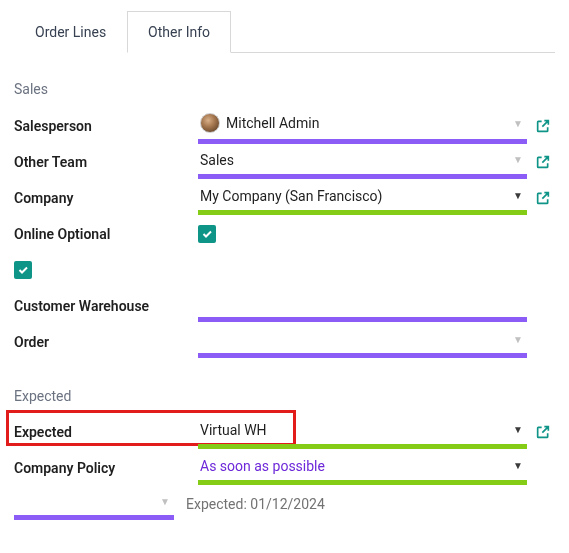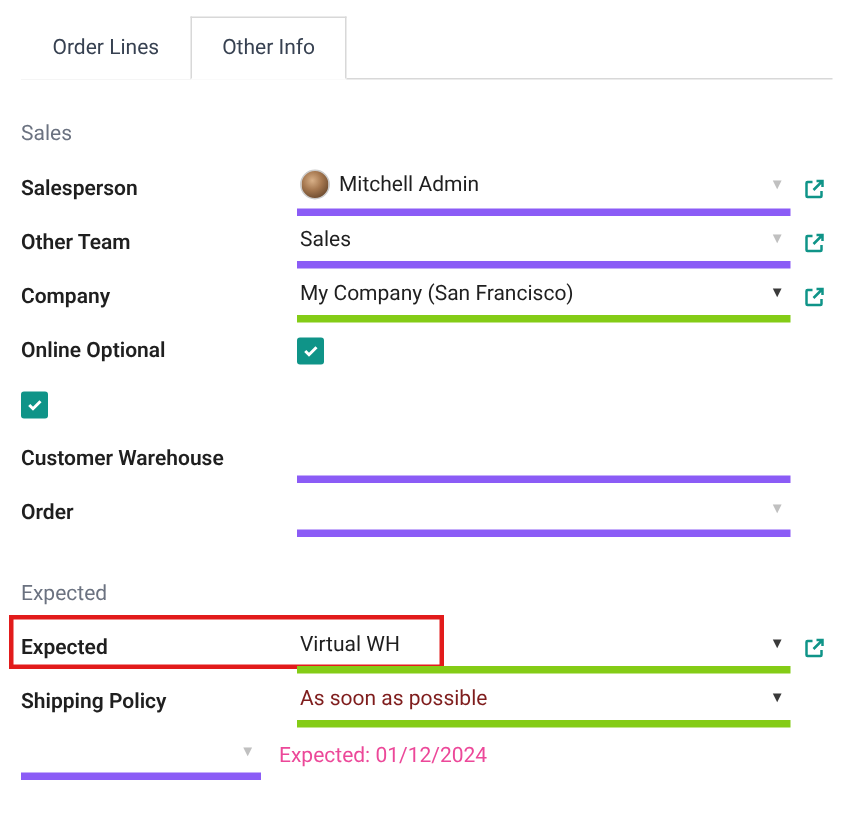--- a/index.html
+++ b/index.html
@@ -119,21 +119,21 @@
       left: -8px;
       width: 290px;
       height: 36px;
       top: -4px;
       pointer-events: none;
     }
     .row.rel {
       position: relative;
     }
     .expected {
-      color: #ec4899;
+      color: #737373;
       margin-left: 8px;
       white-space: nowrap;
     }
     .field.narrow {
       flex: 0 0 160px;
     }
   </style>
 </head>
 <body>
 
@@ -228,23 +228,23 @@
     <div class="caret dark">▼</div>
   </div>
   <div class="ext-link">
     <svg viewBox="0 0 24 24" width="16" height="16" fill="none" stroke="currentColor" stroke-width="2.5">
         <path d="M14 4h6v6M20 4l-9 9M19 14v5a1 1 0 0 1-1 1H5a1 1 0 0 1-1-1V6a1 1 0 0 1 1-1h5"></path>
       </svg>
   </div>
 </div>
 
 <div class="row">
-  <div class="label">Shipping Policy</div>
+  <div class="label">Company Policy</div>
   <div class="field solid">
-    <div class="field-text" style="color:#7f1d1d">As soon as possible</div>
+    <div class="field-text" style="color:#6d28d9">As soon as possible</div>
     <div class="caret dark">▼</div>
   </div>
   <div class="ext-spacer"></div>
 </div>
 
 <div class="row">
   <div class="field narrow">
     <div class="field-text"></div>
     <div class="caret">▼</div>
   </div>

